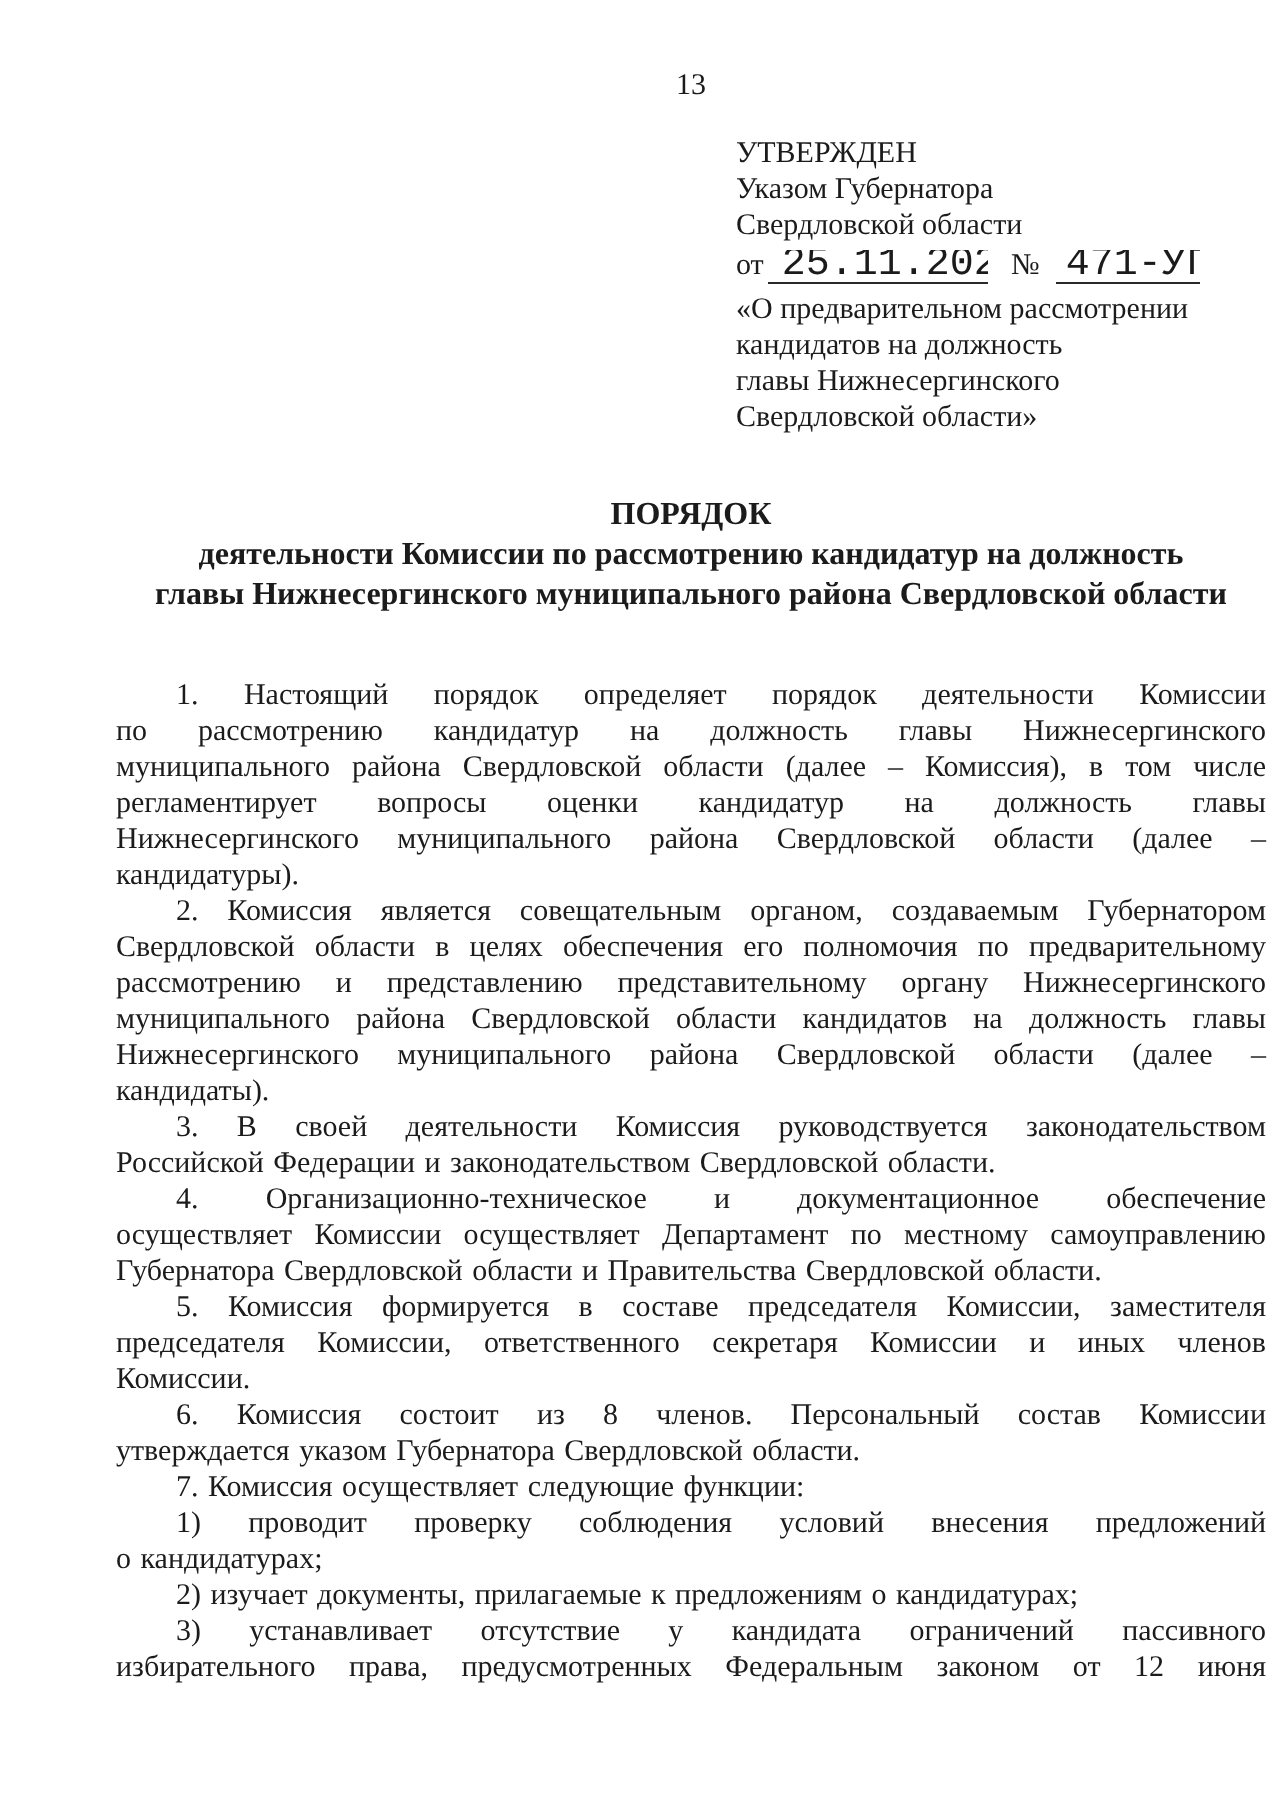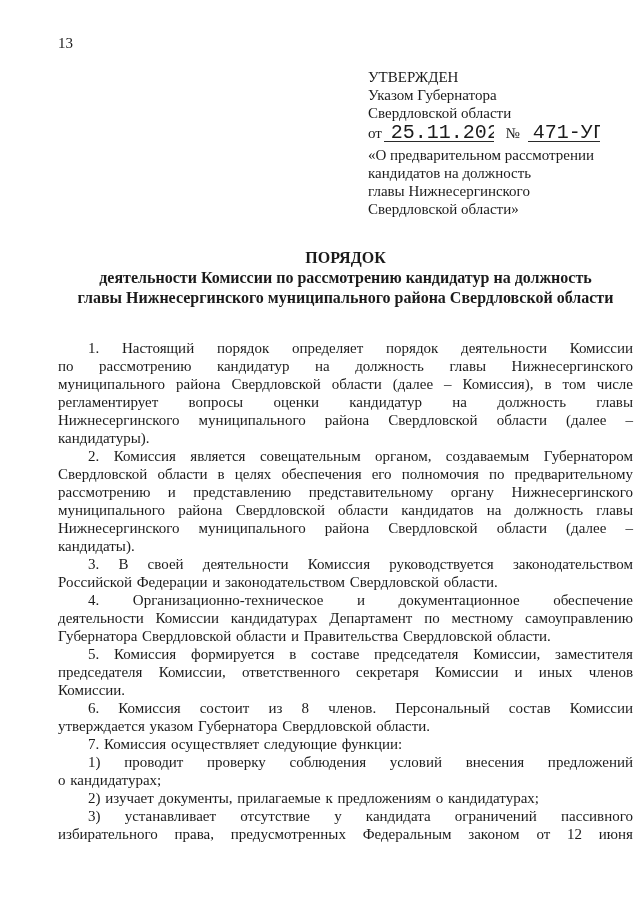--- a/index.html
+++ b/index.html
@@ -8,20 +8,21 @@
     width:640px;height:905px;
     background:#ffffff;
     color:#1b1b1b;
     font-family:"Liberation Serif", serif;
     overflow:hidden;
   }
   .pagenum{
     padding-top:34px;
     margin-left:58px;
     width:575px;
+    text-align:center;
     font-size:15px;
     line-height:18px;
   }
   .approval{
     margin:16px 0 0 368px;
     width:232px;
     font-size:15px;
     line-height:18px;
   }
   .approval .aline{white-space:nowrap;}
@@ -118,21 +119,21 @@
       <span class="l end" style="display:block">кандидаты).</span>
     </p>
 
     <p>
       <span class="l ind" style="display:block">3.&nbsp;В своей деятельности Комиссия руководствуется законодательством</span>
       <span class="l end" style="display:block">Российской Федерации и законодательством Свердловской области.</span>
     </p>
 
     <p>
       <span class="l ind" style="display:block">4.&nbsp;Организационно-техническое и документационное обеспечение</span>
-      <span class="l" style="display:block">деятельности Комиссии кандидатурах Департамент по местному самоуправлению</span>
+      <span class="l" style="display:block">осуществляет Комиссии осуществляет Департамент по местному самоуправлению</span>
       <span class="l end" style="display:block">Губернатора Свердловской области и Правительства Свердловской области.</span>
     </p>
 
     <p>
       <span class="l ind" style="display:block">5.&nbsp;Комиссия формируется в составе председателя Комиссии, заместителя</span>
       <span class="l" style="display:block">председателя Комиссии, ответственного секретаря Комиссии и иных членов</span>
       <span class="l end" style="display:block">Комиссии.</span>
     </p>
 
     <p>

